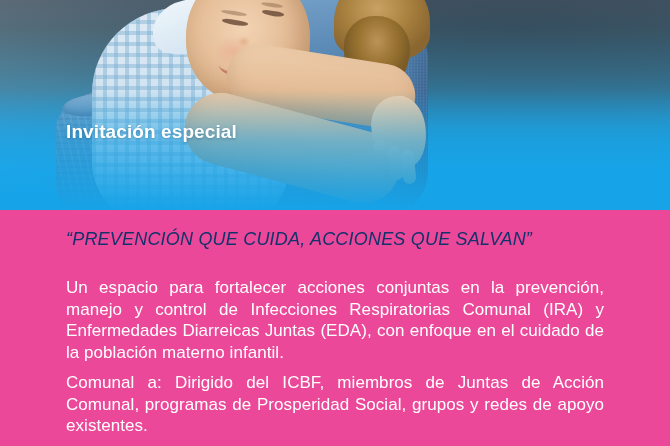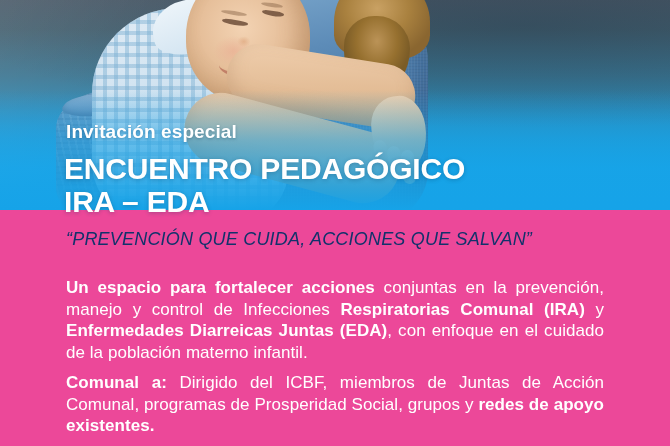--- a/index.html
+++ b/index.html
@@ -297,21 +297,21 @@
     width: 538px;
     color: #ffffff;
     font-size: 17px;
     line-height: 21.5px;
     text-align: justify;
     text-align-last: left;
     letter-spacing: 0.05px;
   }
   .para.p1 { top: 277px; }
   .para.p2 { top: 372px; }
-  .para b { font-weight: 700; }
+  .para b { font-weight: 400; }
 </style>
 </head>
 <body>
 
 <div id="poster">
 
   <div class="photo-layer">
     <div class="backdrop"></div>
     <div class="backdrop-sheen"></div>
 
@@ -341,22 +341,20 @@
     <div class="finger f2"></div>
     <div class="finger f3"></div>
 
     <div class="photo-fade"></div>
   </div>
 
   <div class="content">
 
     <div class="kicker">Invitación especial</div>
 
-    <div class="title">ENCUENTRO PEDAGÓGICO
-IRA – EDA</div>
 
     <div class="quote">“PREVENCIÓN QUE CUIDA, ACCIONES QUE SALVAN”</div>
 
     <div class="para p1"><b>Un espacio para fortalecer acciones</b><span> conjuntas en la prevención, manejo y control de Infecciones </span><b>Respiratorias Comunal (IRA)</b><span> y </span><b>Enfermedades Diarreicas Juntas (EDA)</b><span>, con enfoque en el cuidado de la población materno infantil.</span></div>
 
     <div class="para p2"><b>Comunal a:</b><span> Dirigido del ICBF, miembros de Juntas de Acción Comunal, programas de Prosperidad Social, grupos y </span><b>redes de apoyo existentes.</b></div>
 
   </div>
 </div>
 

